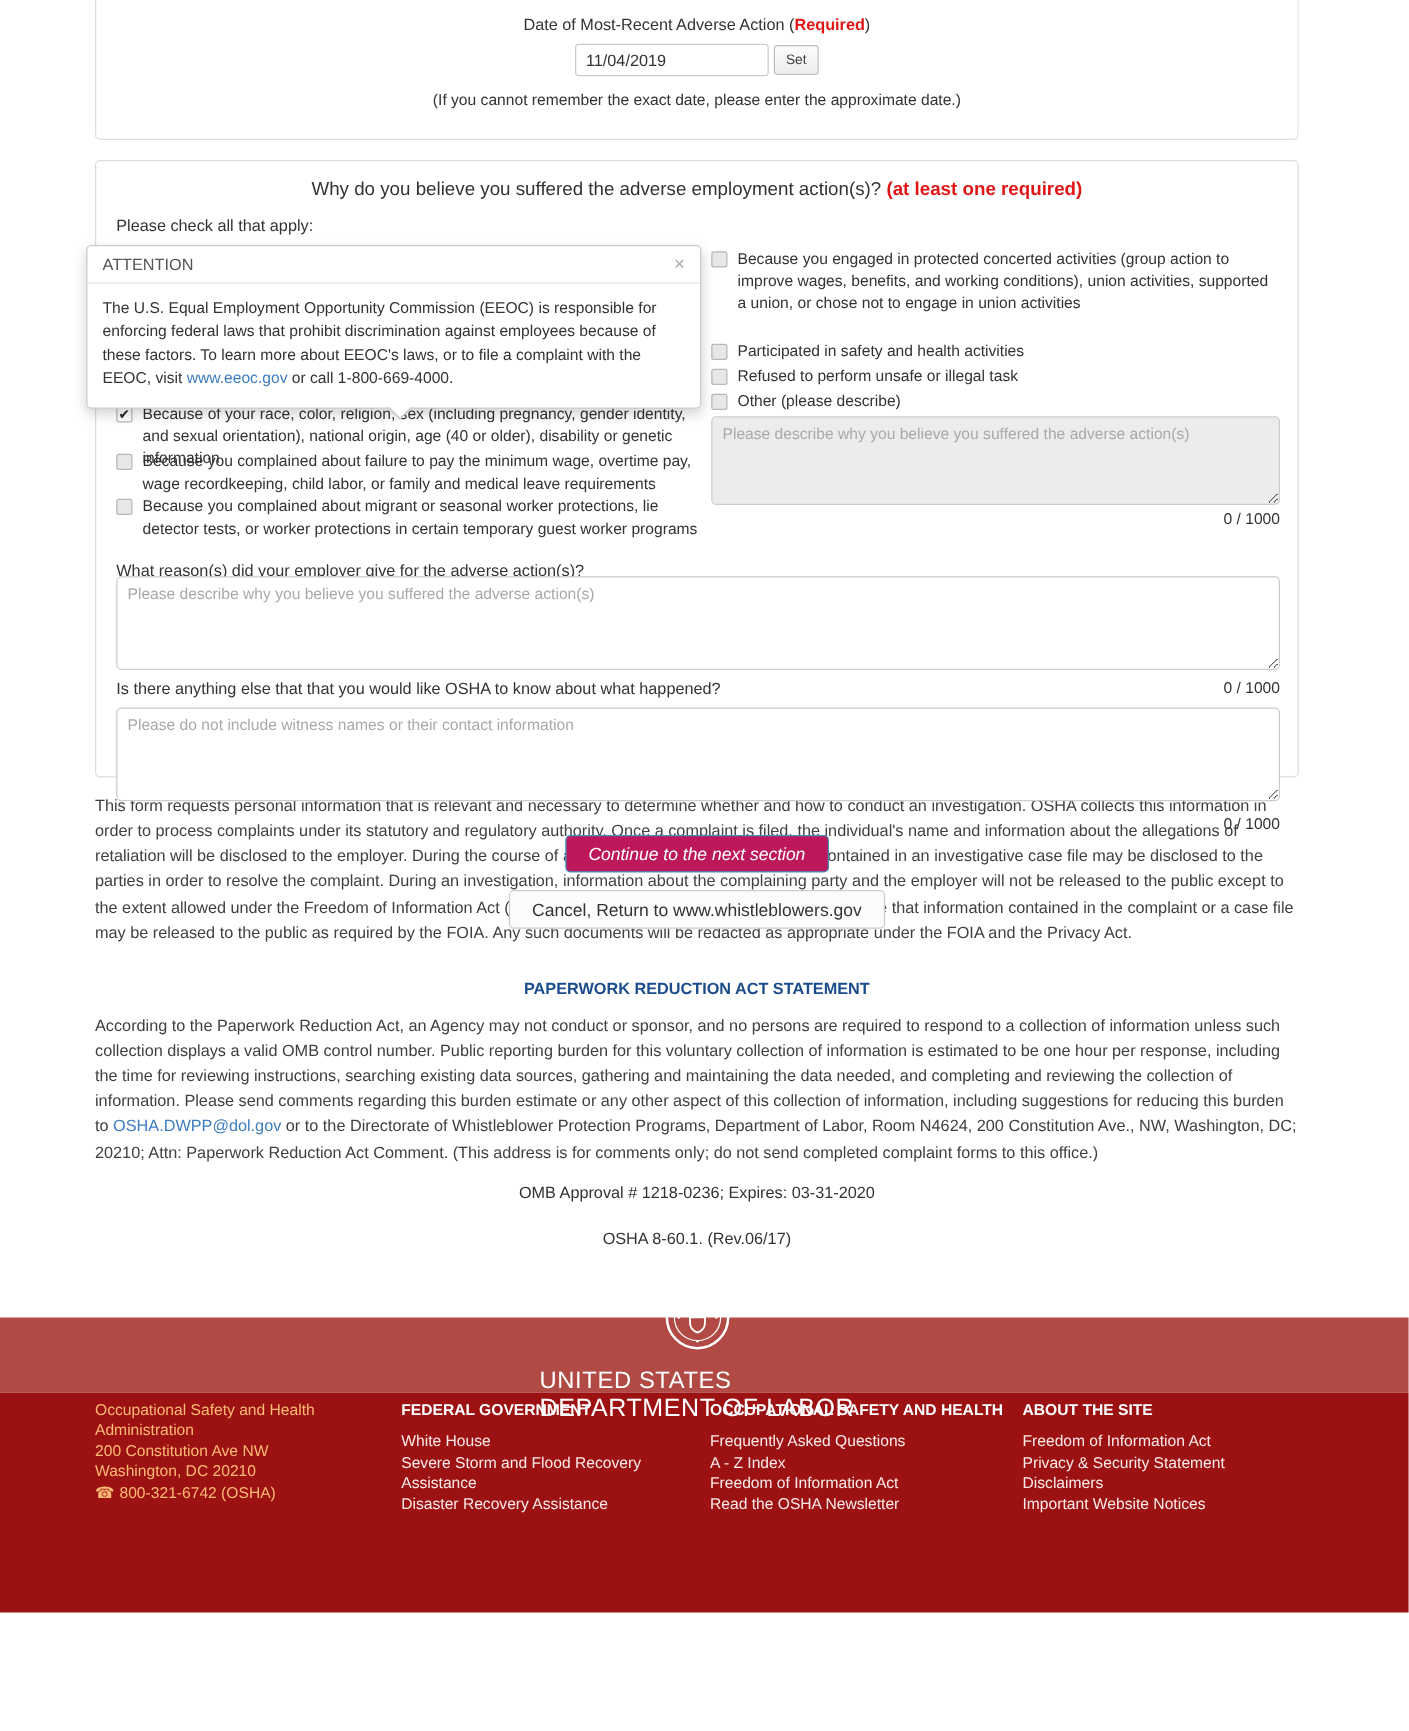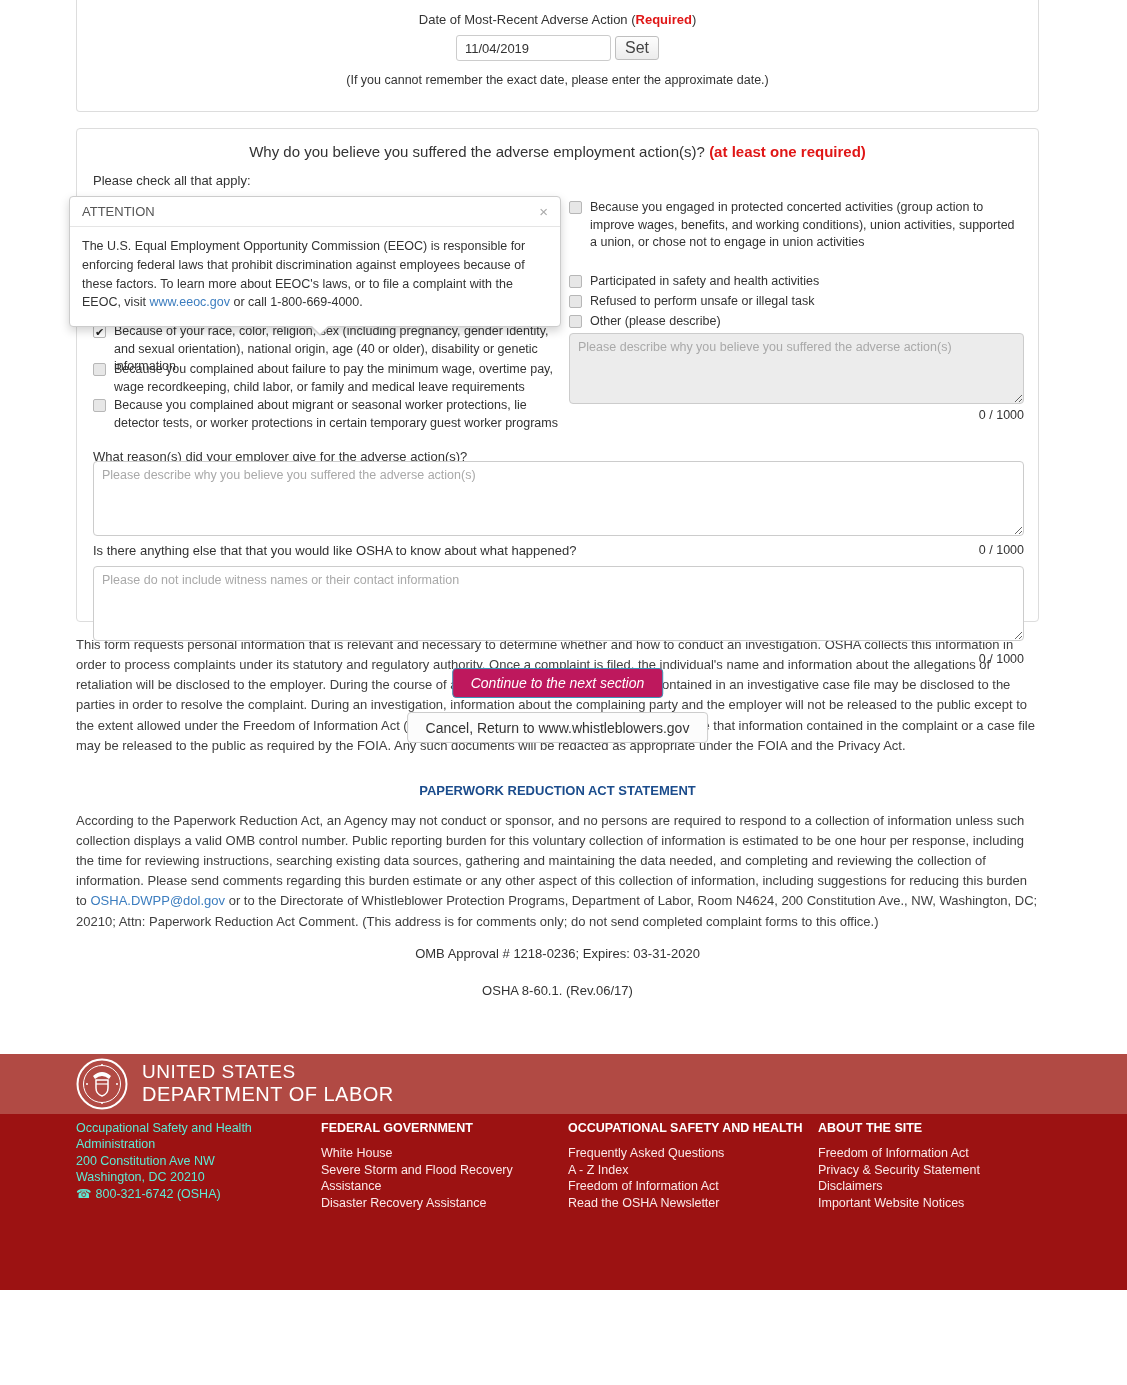--- a/index.html
+++ b/index.html
@@ -10,21 +10,21 @@
     font-size:13px; color:#333;
   }
   .wrap { width:963px; margin-left:76px; }
 
   .panel { border:1px solid #ddd; border-radius:4px; background:#fff; }
   .panel-date { border-top:none; border-radius:0 0 4px 4px; height:112px; text-align:center; padding-top:12px; }
   .date-label { font-size:13px; color:#333; margin-bottom:8px; }
   .req { color:#e01616; font-weight:bold; }
   .date-row { display:inline-flex; align-items:center; }
   .date-input { width:155px; height:26px; border:1px solid #ccc; border-radius:3px; padding:0 8px; font-size:13px; color:#333; font-family:inherit; }
-  .set-btn { margin-left:4px; height:24px; padding:0 9px; font-size:16px; color:#444; background:linear-gradient(#fdfdfd,#ececec); border:1px solid #bfbfbf; border-radius:3px; cursor:pointer; font-family:inherit; }
+  .set-btn { margin-left:4px; height:24px; padding:0 9px; font-size:11px; color:#444; background:linear-gradient(#fdfdfd,#ececec); border:1px solid #bfbfbf; border-radius:3px; cursor:pointer; font-family:inherit; }
   .date-hint { margin-top:12px; font-size:12.5px; color:#333; }
 
   .panel-why { margin-top:16px; position:relative; height:494px; }
   .why-title { position:absolute; top:14px; left:0; right:0; text-align:center; font-size:15px; color:#333; }
   .why-title .req2 { color:#e01616; font-weight:bold; }
   .check-all { position:absolute; top:44px; left:16px; font-size:13px; }
 
   .cb-item { position:absolute; display:flex; gap:8px; font-size:12.5px; line-height:1.4; color:#333; }
   .cb { flex:none; width:13px; height:13px; margin-top:2px; border:1px solid #b7b7b7; border-radius:2px; background:#e7e7e7; font-size:11px; line-height:12px; text-align:center; color:#222; cursor:pointer; }
   .cb.on { background:#fdfdfd; }
@@ -54,34 +54,34 @@
   .btn-continue { position:absolute; top:539px; left:50%; transform:translateX(-50%); height:30px; padding:0 18px; background:#be185d; border:1px solid #3d95b9; border-radius:4px; color:#fff; font-size:14px; font-family:inherit; cursor:pointer;font-style:italic; }
   .btn-cancel { position:absolute; top:583px; left:50%; transform:translateX(-50%); height:31px; padding:0 18px; background:#fcfcfc; border:1px solid #ccc; border-radius:4px; color:#333; font-size:14px; font-family:inherit; cursor:pointer; white-space:nowrap; }
 
   .stmt-title { margin-top:27px; text-align:center; font-size:13px; font-weight:bold; color:#1b4c8c; }
   .stmt-body { margin-top:13px; font-size:13px; line-height:1.55; color:#404040; }
   .a-link { color:#3c7dbf; cursor:pointer; }
   .omb-line { margin-top:14px; text-align:center; font-size:13px; color:#333; }
   .rev-line { margin-top:22px; text-align:center; font-size:13px; color:#333; }
 
   .brand-band { margin-top:56px; height:60px; background:#b14a44; display:flex; align-items:center; }
-  .brand-inner { width:963px; margin-left:76px; display:flex; align-items:center; gap:14px; }
+  .brand-inner { width:963px; margin-left:76px; display:flex; align-items:center; gap:14px;flex-direction:column; }
   .seal { flex:none; width:52px; height:52px; }
   .brand-text { color:#fff; line-height:1.15; }
   .brand-l1 { font-size:19px; letter-spacing:0.5px; }
   .brand-l2 { font-size:20px; letter-spacing:0.5px; }
 
   .footer { background:#9c1212; color:#fff; height:176px; padding-top:6px; }
   .footer-cols { width:963px; margin-left:76px; display:flex; }
   .fcol { font-size:12.5px; line-height:16.5px; }
   .fcol1 { width:245px; } .fcol2 { width:247px; } .fcol3 { width:250px; } .fcol4 { width:221px; }
   .fcol .inner { width:212px; }
   .fhead { font-weight:bold; font-size:12.5px; color:#fff; margin-bottom:9px; }
   .flink { color:#fbe9e9; cursor:pointer; }
-  .ftext { color:#5eead4; }
+  .ftext { color:#fdba74; }
   .phone-ic { margin-right:4px; }
 </style>
 </head>
 <body>
 
 <div class="wrap">
 
   <div class="panel panel-date">
     <div class="date-label"><span>Date of Most-Recent Adverse Action (</span><span class="req">Required</span><span>)</span></div>
     <div class="date-row">

